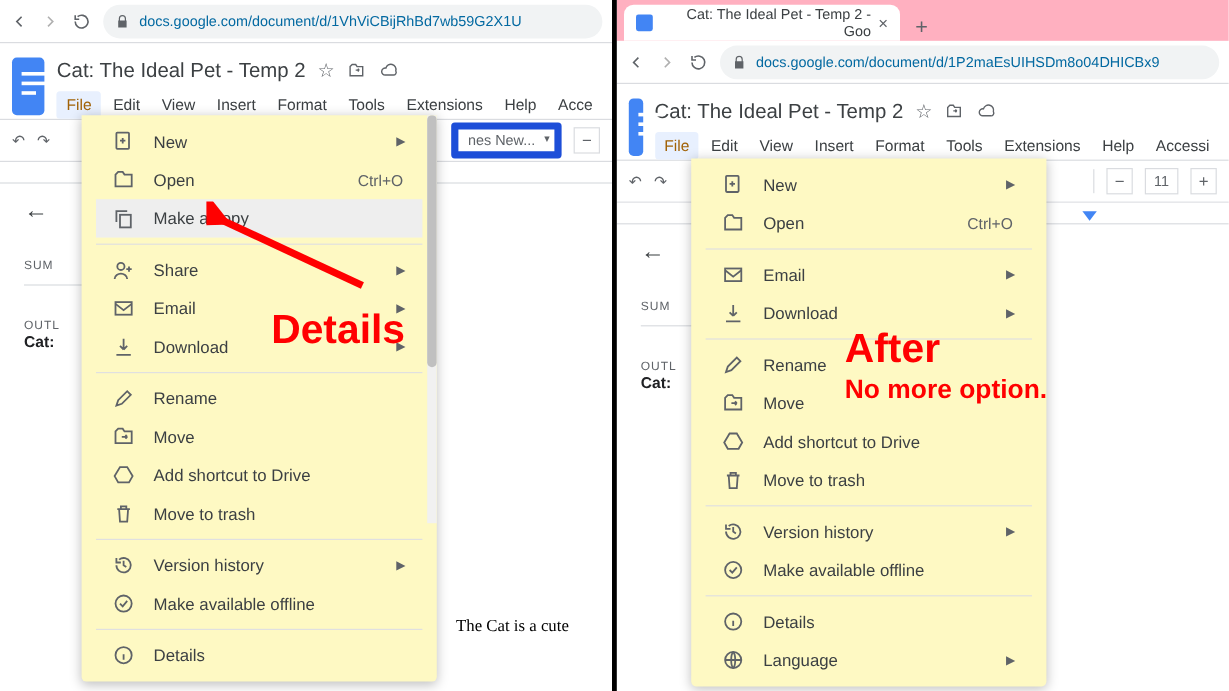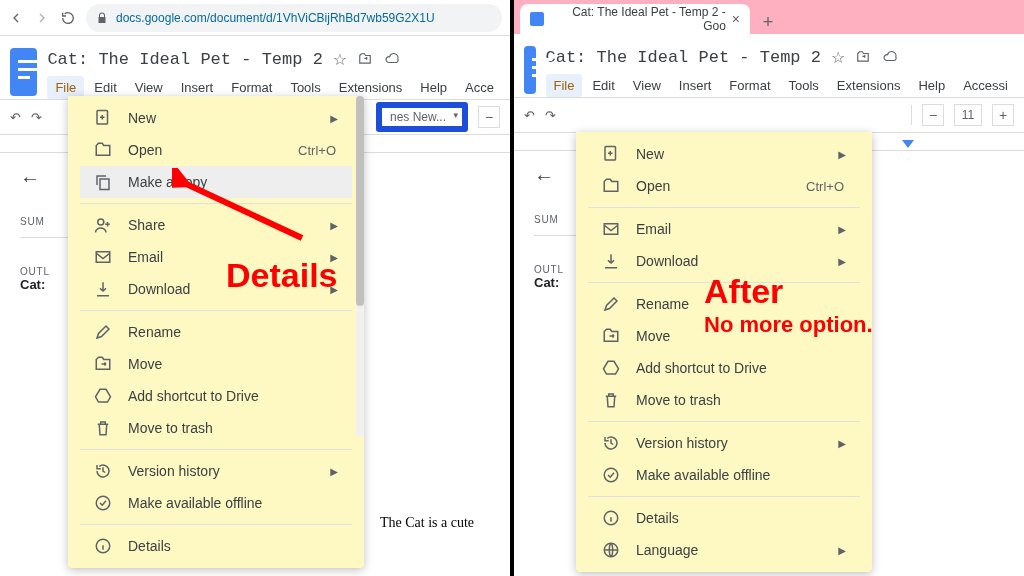--- a/index.html
+++ b/index.html
@@ -17,21 +17,21 @@
   .tabstrip { height: 34px; display: flex; align-items: flex-end; background: #ffb0c0; padding-left: 6px; text-align: right; }
   .tab { height: 30px; display: flex; align-items: center; background: #fff; border-radius: 8px 8px 0 0; padding: 0 10px; font-size: 12px; color: #3c4043; gap: 6px; max-width: 230px; }
   .tab-close { color: #5f6368; font-size: 14px; }
   .newtab { width: 24px; height: 24px; margin-left: 6px; display: flex; align-items: center; justify-content: center; color: #5f6368; font-size: 18px; }
 
   
   .docs-header { display: flex; padding: 6px 8px 0 10px; gap: 10px; align-items: flex-start; }
   .docs-logo { width: 36px; height: 48px; background: #4285f4; border-radius: 4px; margin-top: 6px; position: relative; }
   .docs-logo::after { content: ""; position: absolute; left: 8px; top: 12px; width: 20px; height: 20px; background: linear-gradient(#fff,#fff) 0 0/100% 3px no-repeat, linear-gradient(#fff,#fff) 0 8px/100% 3px no-repeat, linear-gradient(#fff,#fff) 0 16px/60% 3px no-repeat; }
   .doc-title-row { display: flex; align-items: center; gap: 10px; height: 26px; margin-top: 4px; }
-  .doc-title { font-size: 17px; color: #3c4043; font-family: Liberation Mono, monospace; }
+  .doc-title { font-size: 17px; color: #3c4043; }
   .title-icon { color: #5f6368; }
   .menubar { display: flex; gap: 2px; margin-top: 4px; }
   .menubar .mi { font-size: 13px; color: #3c4043; padding: 4px 8px; border-radius: 3px; cursor: pointer; }
   .menubar .mi.active { background: #e8f0fe; color: #a16207; }
 
   .toolbar { height: 36px; border-top: 1px solid #dadce0; border-bottom: 1px solid #dadce0; display: flex; align-items: center; padding: 0 10px; gap: 10px; color: #5f6368; font-size: 13px; }
   .toolbar .sep { border-left: 1px solid #dadce0; height: 20px; }
   .font-picker { border: 6px solid #1d4ed8; padding: 2px 16px 2px 8px; border-radius: 3px; font-size: 12px; position: relative; white-space: nowrap; }
   .font-picker::after { content: "▾"; position: absolute; right: 4px; font-size: 9px; }
   .size-box { border: 1px solid #dadce0; width: 28px; height: 22px; display: flex; align-items: center; justify-content: center; font-size: 12px; }
@@ -278,20 +278,45 @@
 
 <div class="panel right">
   <div class="tabstrip">
     <div class="tab">
       <span style="width:14px;height:14px;background:#4285f4;border-radius:2px"></span>
       <span>Cat: The Ideal Pet - Temp 2 - Goo</span>
       <span class="tab-close">×</span>
     </div>
     <div class="newtab">+</div>
   </div>
+  <div class="browser-bar">
+    <span class="nav-icon">
+        <svg width="16" height="16" viewBox="0 0 24 24">
+          <path fill="none" stroke="#5f6368" stroke-width="2" d="M15 6l-6 6 6 6"></path>
+        </svg>
+      </span>
+    <span class="nav-icon">
+        <svg width="16" height="16" viewBox="0 0 24 24">
+          <path fill="none" stroke="#b0b0b0" stroke-width="2" d="M9 6l6 6-6 6"></path>
+        </svg>
+      </span>
+    <span class="nav-icon">
+        <svg width="16" height="16" viewBox="0 0 24 24">
+          <path fill="none" stroke="#5f6368" stroke-width="2" d="M4 12a8 8 0 1 0 3-6.2M4 4v5h5"></path>
+        </svg>
+      </span>
+    <div class="addr">
+      <span class="lock">
+          <svg width="12" height="12" viewBox="0 0 24 24">
+            <path fill="#5f6368" d="M6 10V7a6 6 0 0 1 12 0v3h1v12H5V10h1zm2 0h8V7a4 4 0 0 0-8 0v3z"></path>
+          </svg>
+        </span>
+      <span>docs.google.com/document/d/1P2maEsUIHSDm8o04DHICBx9</span>
+    </div>
+  </div>
 
   <div class="docs-header">
     <div class="docs-logo"></div>
     <div>
       <div class="doc-title-row">
         <span class="doc-title">Cat: The Ideal Pet - Temp 2</span>
         <span class="title-icon">☆</span>
         <span class="title-icon">
             <svg width="16" height="14" viewBox="0 0 24 24">
               <path fill="none" stroke="#5f6368" stroke-width="2" d="M3 6l3-3h5l2 3h8v13H3z M11 11h5m0 0l-2-2m2 2l-2 2"></path>

